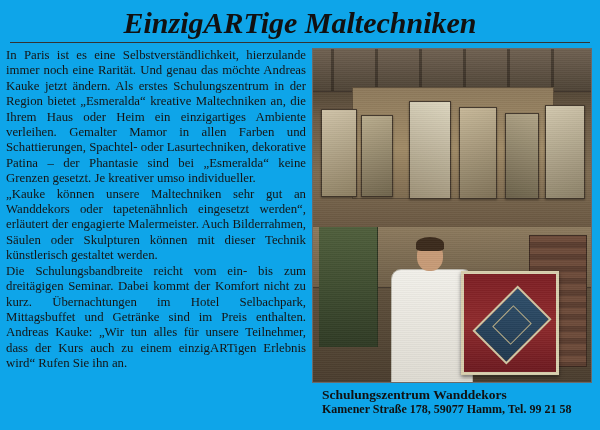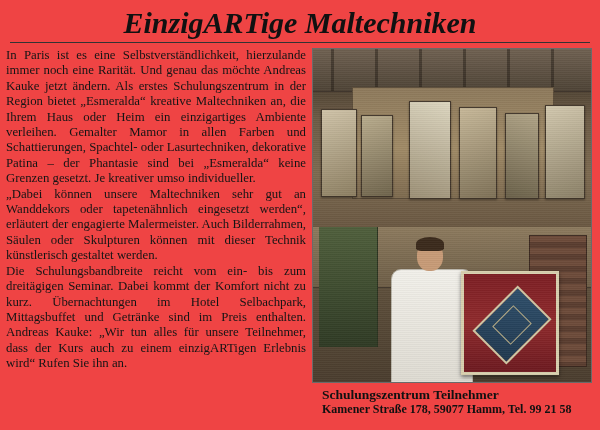--- a/index.html
+++ b/index.html
@@ -11,21 +11,21 @@
     height: 430px;
     background: #ffffff;
     font-family: "Liberation Serif", serif;
     color: #1a1a1a;
     overflow: hidden;
   }
   .page {
     position: relative;
     width: 600px;
     height: 430px;
-    background: #ef4444;
+    background: #0ea5e9;
     box-sizing: border-box;
     padding: 4px 6px 0 6px;
   }
   .headline {
     text-align: center;
     font-family: "Liberation Serif", serif;
     font-weight: bold;
     font-style: italic;
     font-size: 30px;
     letter-spacing: 0px;
@@ -210,21 +210,21 @@
 
 <div class="page">
 
   <h1 class="headline">EinzigARTige Maltechniken</h1>
   <hr class="rule">
 
   <div class="content">
 
     <div class="bodycol">
       <p>In Paris ist es eine Selbstverständlichkeit, hierzulande immer noch eine Rarität. Und genau das möchte Andreas Kauke jetzt ändern. Als erstes Schulungszentrum in der Region bietet „Esmeralda“ kreative Maltechniken an, die Ihrem Haus oder Heim ein einzigartiges Ambiente verleihen. Gemalter Mamor in allen Farben und Schattierungen, Spachtel- oder Lasurtechniken, dekorative Patina – der Phantasie sind bei „Esmeralda“ keine Grenzen gesetzt. Je kreativer umso individueller.</p>
-      <p>„Dabei können unsere Maltechniken sehr gut an Wanddekors oder tapetenähnlich eingesetzt werden“, erläutert der engagierte Malermeister. Auch Bilderrahmen, Säulen oder Skulpturen können mit dieser Technik künstlerisch gestaltet werden.</p>
+      <p>„Kauke können unsere Maltechniken sehr gut an Wanddekors oder tapetenähnlich eingesetzt werden“, erläutert der engagierte Malermeister. Auch Bilderrahmen, Säulen oder Skulpturen können mit dieser Technik künstlerisch gestaltet werden.</p>
       <p>Die Schulungsbandbreite reicht vom ein- bis zum dreitägigen Seminar. Dabei kommt der Komfort nicht zu kurz. Übernachtungen im Hotel Selbachpark, Mittagsbuffet und Getränke sind im Preis enthalten. Andreas Kauke: „Wir tun alles für unsere Teilnehmer, dass der Kurs auch zu einem einzigARTigen Erlebnis wird“ Rufen Sie ihn an.</p>
     </div>
 
     <div class="rightcol">
 
       <div class="photo">
 
         <div class="ph-top">
           <div class="ceiling">
             <div class="ceil-beam" style="left:18px"></div>
@@ -252,18 +252,18 @@
           <div class="person-head"></div>
           <div class="person-hair"></div>
           <div class="held-panel">
             <div class="held-diamond"></div>
           </div>
         </div>
 
         <div class="grain"></div>
       </div>
 
-      <div class="caption">Schulungszentrum Teilnehmer</div>
+      <div class="caption">Schulungszentrum Wanddekors</div>
       <div class="address">Kamener Straße 178, 59077 Hamm, Tel. 99 21 58</div>
 
     </div>
   </div>
 </div>
 
 </body></html>

